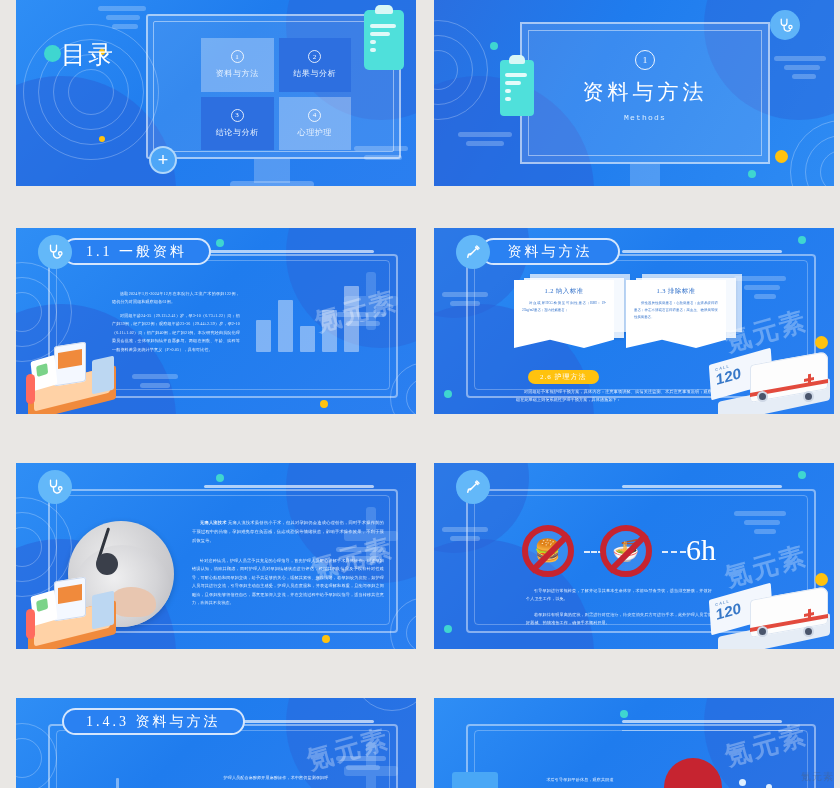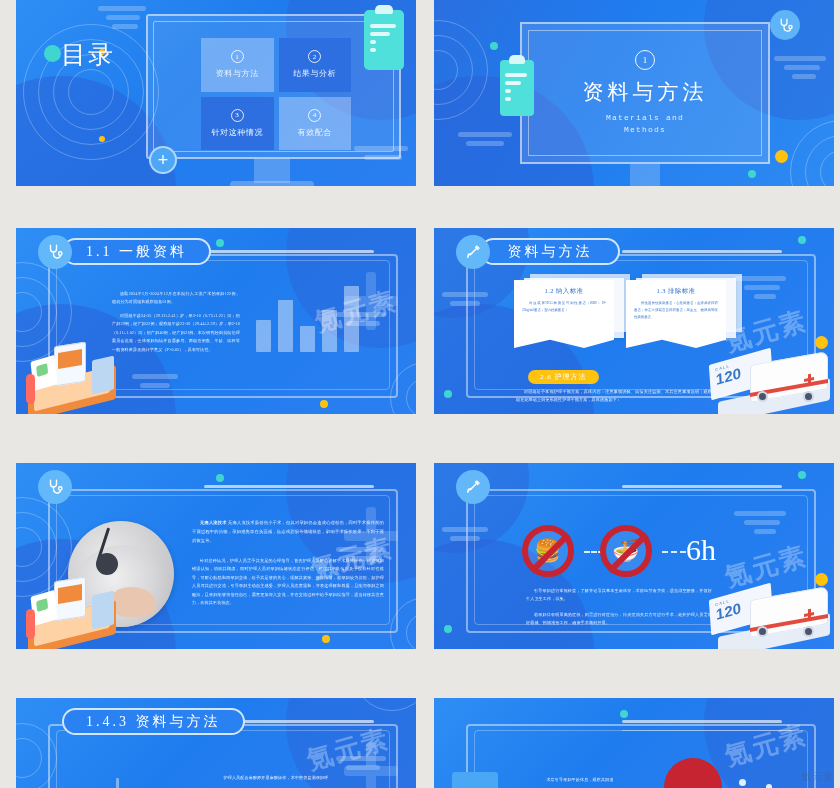--- a/index.html
+++ b/index.html
@@ -471,25 +471,25 @@
       <div class="toc-cell light">
         <span class="toc-num">1</span>
         <span>资料与方法</span>
       </div>
       <div class="toc-cell dark">
         <span class="toc-num">2</span>
         <span>结果与分析</span>
       </div>
       <div class="toc-cell dark">
         <span class="toc-num">3</span>
-        <span>针对这种情况</span>
+        <span>结论与分析</span>
       </div>
       <div class="toc-cell light">
         <span class="toc-num">4</span>
-        <span>有效配合</span>
+        <span>心理护理</span>
       </div>
     </div>
 
     <div class="clipboard">
       <span class="clip"></span>
       <s style="width:26px;margin-top:14px"></s>
         <s style="width:20px"></s>
       <s style="width:6px"></s>
         <s style="width:6px"></s>
     </div>
@@ -524,21 +524,20 @@
     <div class="cloud" style="left:24px;bottom:36px;width:54px;">
       <b style="width:54px"></b>
         <b style="width:38px;margin-left:8px"></b>
     </div>
 
     <div class="cover-frame">
       <div class="cover-inner">
         <div class="cover-num">1</div>
         <div class="cover-cn">资料与方法</div>
         <div class="cover-en">
-          <div>Materials and</div>
           <div>Methods</div>
         </div>
       </div>
     </div>
     <div class="cover-stand"></div>
     <div class="cover-base"></div>
 
     <div class="cover-clip">
       <span class="clip"></span>
       <s style="width:22px;margin-top:13px"></s>

